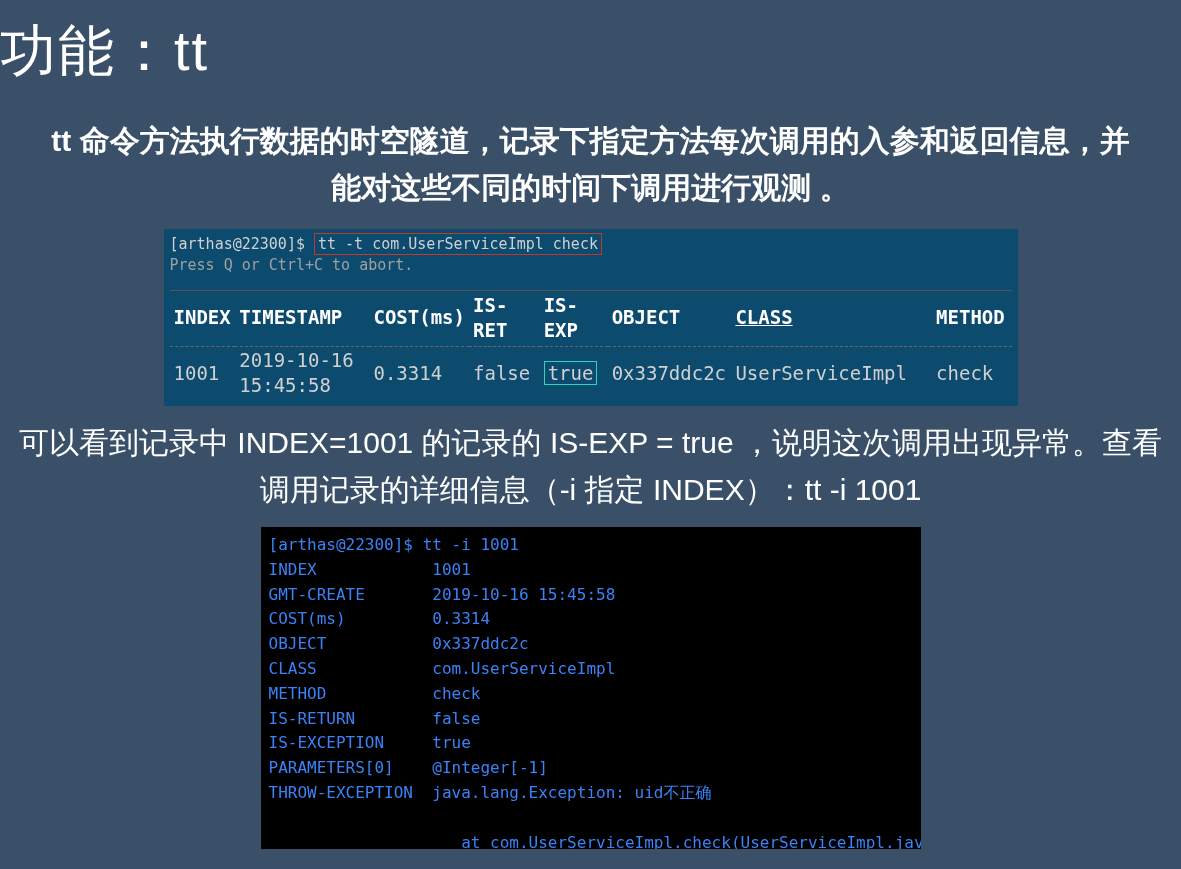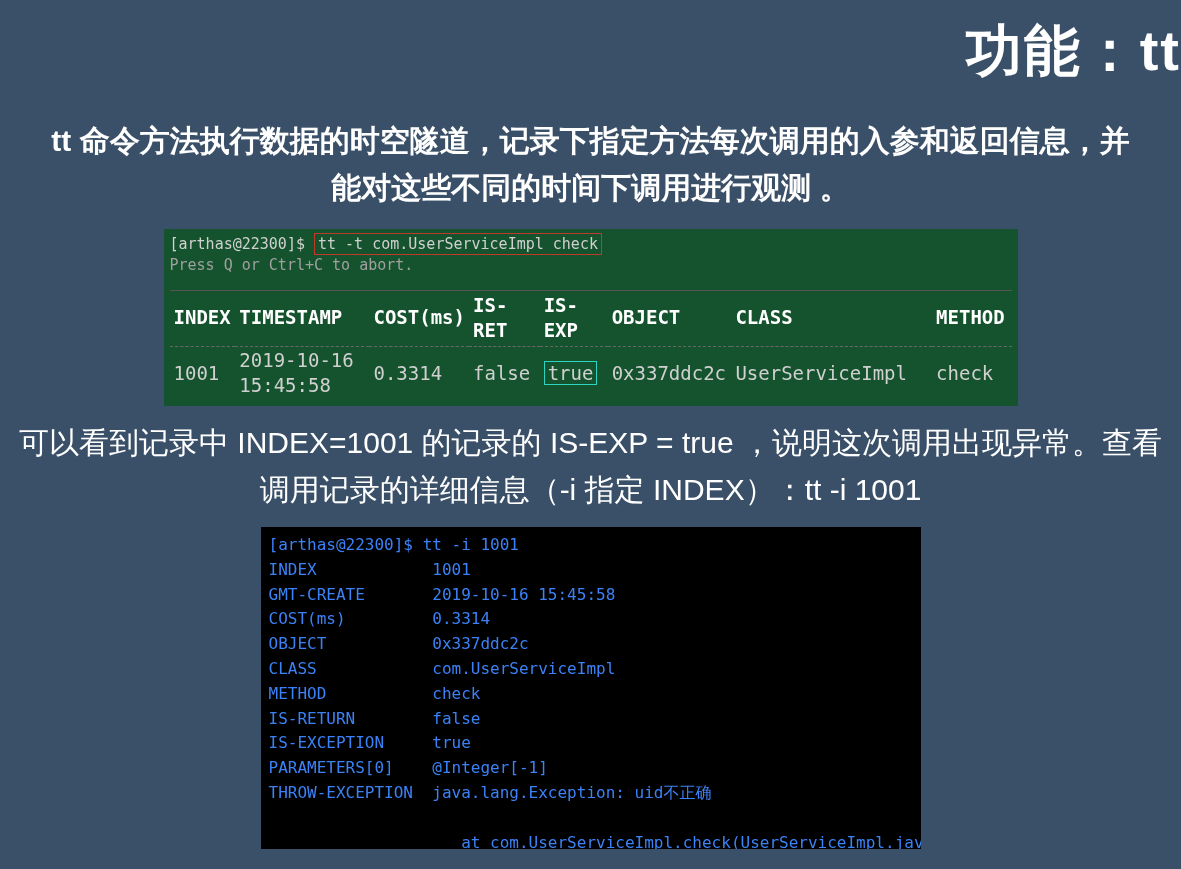--- a/index.html
+++ b/index.html
@@ -5,22 +5,22 @@
   html,body{margin:0;padding:0}
   body{
     width:1181px;height:869px;
     background:#3a5068;
     font-family:"Microsoft YaHei","PingFang SC",Arial,sans-serif;
     color:#fff;
     overflow:hidden;
   }
   .title{
     font-size:56px;
-    font-weight:700;
-    text-align:right;
+    font-weight:400;
+    text-align:left;
     padding-top:14px;
     letter-spacing:2px;
   }
   .subtitle{
     font-size:30px;
     font-weight:700;
     text-align:center;
     line-height:1.55;
     margin:28px 40px 8px 40px;
   }
@@ -29,21 +29,21 @@
     font-weight:400;
     text-align:center;
     line-height:1.55;
     margin:14px 18px 0 18px;
   }
 
   
   .term1{
     margin:18px auto 0 auto;
     width:854px;
-    background:#14532d;
+    background:#0c4a6e;
     font-family:Consolas,Menlo,monospace;
     font-size:15px;
     line-height:1.35;
     color:#d0d0d0;
     padding:4px 6px 6px 6px;
     box-sizing:border-box;
   }
   .prompt-line{white-space:nowrap}
   .prompt1{color:#d0d0d0}
   .cmd-box{
@@ -106,21 +106,21 @@
   <div class="grey">Press Q or Ctrl+C to abort.</div>
   <table class="tbl1">
     <thead>
         <tr id="t1h">
           <th style="width: 60px;">INDEX</th>
           <th style="width: 200px;">TIMESTAMP</th>
           <th style="width: 90px;">COST(ms)</th>
           <th style="width: 80px;">IS-RET</th>
           <th style="width: 80px;">IS-EXP</th>
           <th style="width: 120px;">OBJECT</th>
-          <th style="width: 260px;">CLASS</th>
+          <th style="width: 260px; text-decoration: underline;">CLASS</th>
           <th style="width: 80px;">METHOD</th>
         </tr>
       </thead>
     <tbody id="t1b">
         <tr>
           <td>1001</td>
           <td>2019-10-16 15:45:58</td>
           <td>0.3314</td>
           <td>false</td>
           <td><span class="hl-true">true</span></td>

